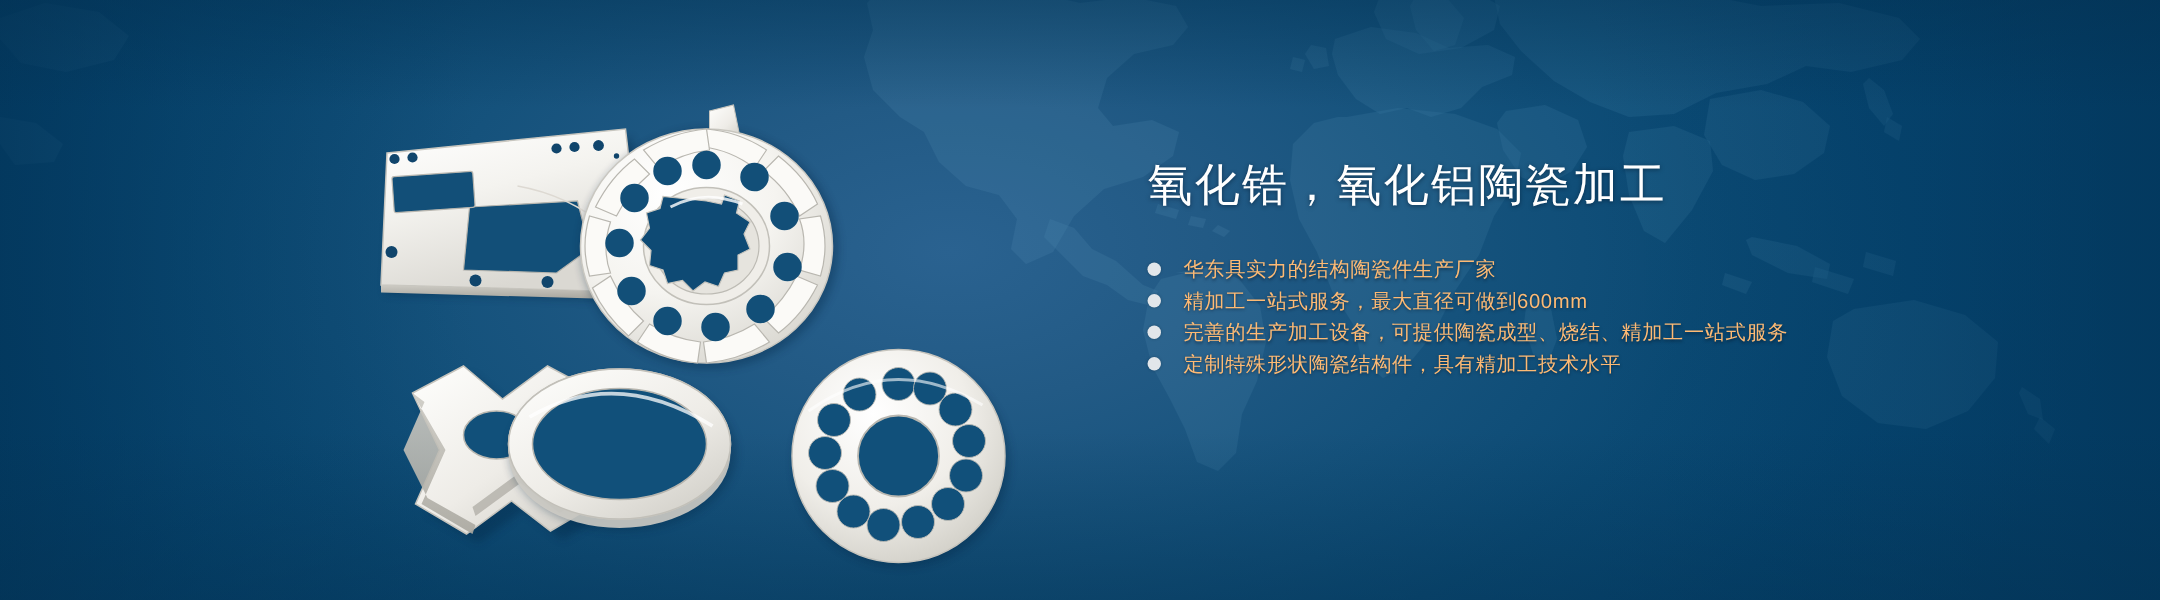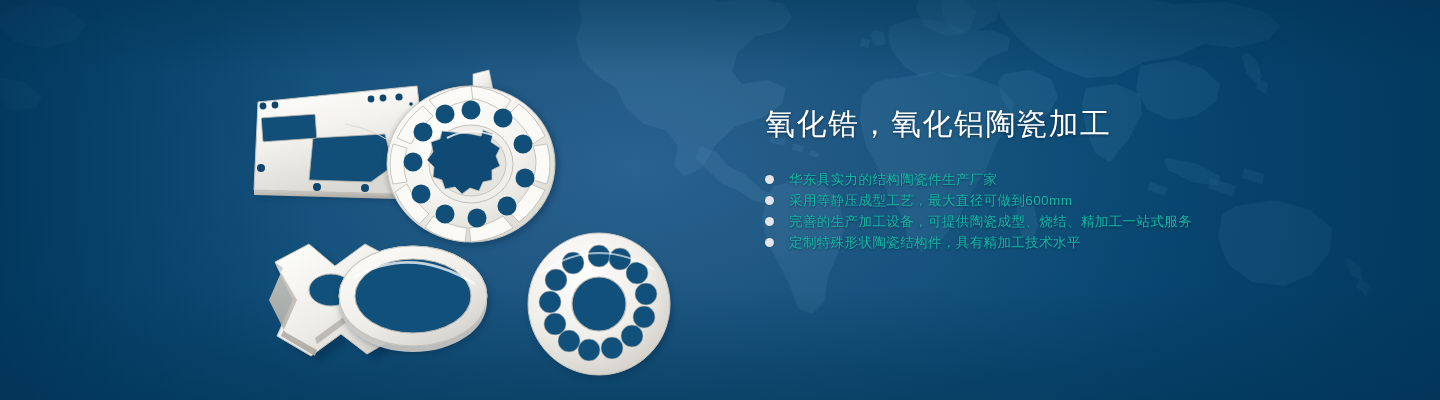--- a/index.html
+++ b/index.html
@@ -103,21 +103,21 @@
   }
   .bullet-dot {
     flex:0 0 auto;
     width:9px; height:9px;
     border-radius:50%;
     background:#e2e6ea;
     margin-right:15px;
     box-shadow:0 0 2px rgba(0,0,0,.25);
   }
   .bullet-text {
-    color:#14b8a6;
+    color:#fdba74;
     font-size:13.5px;
     line-height:21px;
     letter-spacing:.4px;
     text-shadow:0 1px 2px rgba(0,16,34,.5);
   }
 </style>
 </head>
 <body>
 
 <div id="banner">
@@ -355,21 +355,21 @@
 
     <h1 id="headline">氧化锆，氧化铝陶瓷加工</h1>
 
     <ul id="bullets">
       <li class="bullet">
         <span class="bullet-dot"></span>
         <span class="bullet-text">华东具实力的结构陶瓷件生产厂家</span>
       </li>
       <li class="bullet">
         <span class="bullet-dot"></span>
-        <span class="bullet-text">采用等静压成型工艺，最大直径可做到600mm</span>
+        <span class="bullet-text">精加工一站式服务，最大直径可做到600mm</span>
       </li>
       <li class="bullet">
         <span class="bullet-dot"></span>
         <span class="bullet-text">完善的生产加工设备，可提供陶瓷成型、烧结、精加工一站式服务</span>
       </li>
       <li class="bullet">
         <span class="bullet-dot"></span>
         <span class="bullet-text">定制特殊形状陶瓷结构件，具有精加工技术水平</span>
       </li>
     </ul>

